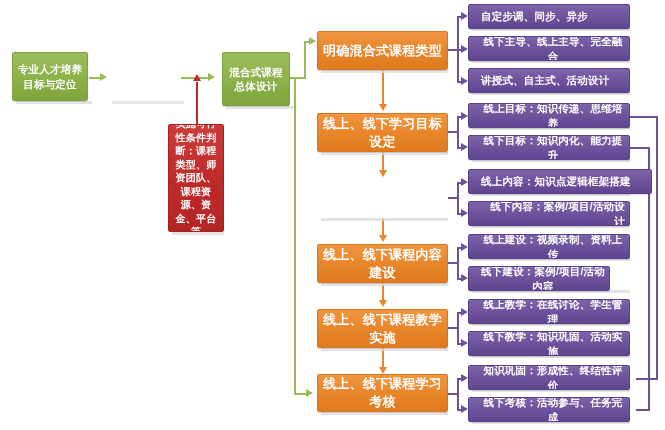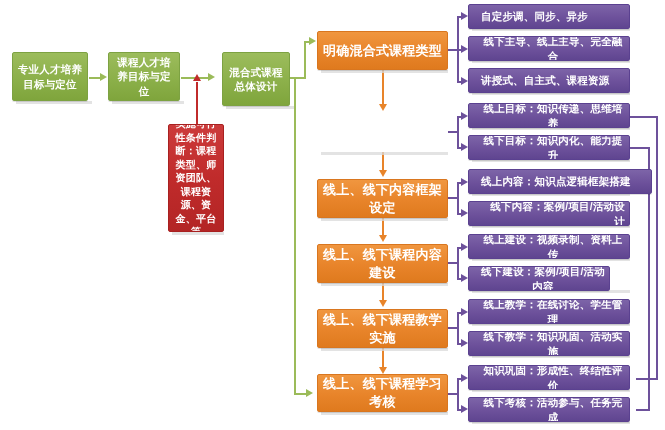--- a/index.html
+++ b/index.html
@@ -178,44 +178,41 @@
 
   <div class="shadow" style="left:16px;top:101px;width:76px;height:3px;"></div>
   <div class="shadow" style="left:112px;top:101px;width:72px;height:3px;"></div>
   <div class="shadow" style="left:226px;top:106px;width:68px;height:3px;"></div>
   <div class="shadow" style="left:172px;top:232px;width:52px;height:3px;"></div>
 
   <div class="box green" style="left:12px;top:52px;width:76px;height:49px;">
     <span class="t">专业人才培养目标与定位</span>
   </div>
 
-  <div class="box green" style="left:108px;top:52px;width:72px;height:49px;">
-    <span class="t">课程人才培养目标与定位</span>
-  </div>
 
   <div class="box green" style="left:222px;top:52px;width:68px;height:54px;">
     <span class="t">混合式课程总体设计</span>
   </div>
 
   <div class="box red" style="left:168px;top:124px;width:56px;height:108px;">
     <span class="t">实施可行性条件判断：课程类型、师资团队、课程资源、资金、平台等</span>
   </div>
 
   <div class="shadow" style="left:321px;top:70px;width:127px;height:3px;"></div>
   <div class="shadow" style="left:321px;top:152px;width:127px;height:3px;"></div>
   <div class="shadow" style="left:321px;top:218px;width:127px;height:3px;"></div>
   <div class="shadow" style="left:321px;top:283px;width:127px;height:3px;"></div>
   <div class="shadow" style="left:321px;top:348px;width:127px;height:3px;"></div>
   <div class="shadow" style="left:321px;top:412px;width:127px;height:3px;"></div>
 
   <div class="box orange" style="left:317px;top:31px;width:131px;height:39px;">
     <span class="t">明确混合式课程类型</span>
   </div>
-  <div class="box orange" style="left:317px;top:179px;width:131px;height:39px;">
-    <span class="t">线上、线下内容框架设定</span>
+  <div class="box orange" style="left:317px;top:113px;width:131px;height:39px;">
+    <span class="t">线上、线下学习目标设定</span>
   </div>
   <div class="box orange" style="left:317px;top:244px;width:131px;height:39px;">
     <span class="t">线上、线下课程内容建设</span>
   </div>
   <div class="box orange" style="left:317px;top:309px;width:131px;height:39px;">
     <span class="t">线上、线下课程教学实施</span>
   </div>
   <div class="box orange" style="left:317px;top:374px;width:131px;height:38px;">
     <span class="t">线上、线下课程学习考核</span>
   </div>
@@ -234,21 +231,21 @@
   <div class="shadow" style="left:472px;top:389px;width:158px;height:3px;"></div>
   <div class="shadow" style="left:472px;top:421px;width:158px;height:3px;"></div>
 
   <div class="box purple" style="left:468px;top:4px;width:162px;height:25px;">
     <span class="t">自定步调、同步、异步</span>
   </div>
   <div class="box purple" style="left:468px;top:36px;width:162px;height:25px;">
     <span class="t">线下主导、线上主导、完全融合</span>
   </div>
   <div class="box purple" style="left:468px;top:68px;width:162px;height:25px;">
-    <span class="t">讲授式、自主式、课程资源</span>
+    <span class="t">讲授式、自主式、活动设计</span>
   </div>
 
   <div class="box purple" style="left:468px;top:103px;width:162px;height:25px;">
     <span class="t">线上目标：知识传递、思维培养</span>
   </div>
   <div class="box purple" style="left:468px;top:135px;width:162px;height:25px;">
     <span class="t">线下目标：知识内化、能力提升</span>
   </div>
 
   <div class="box purple" style="left:468px;top:169px;width:184px;height:25px;">

